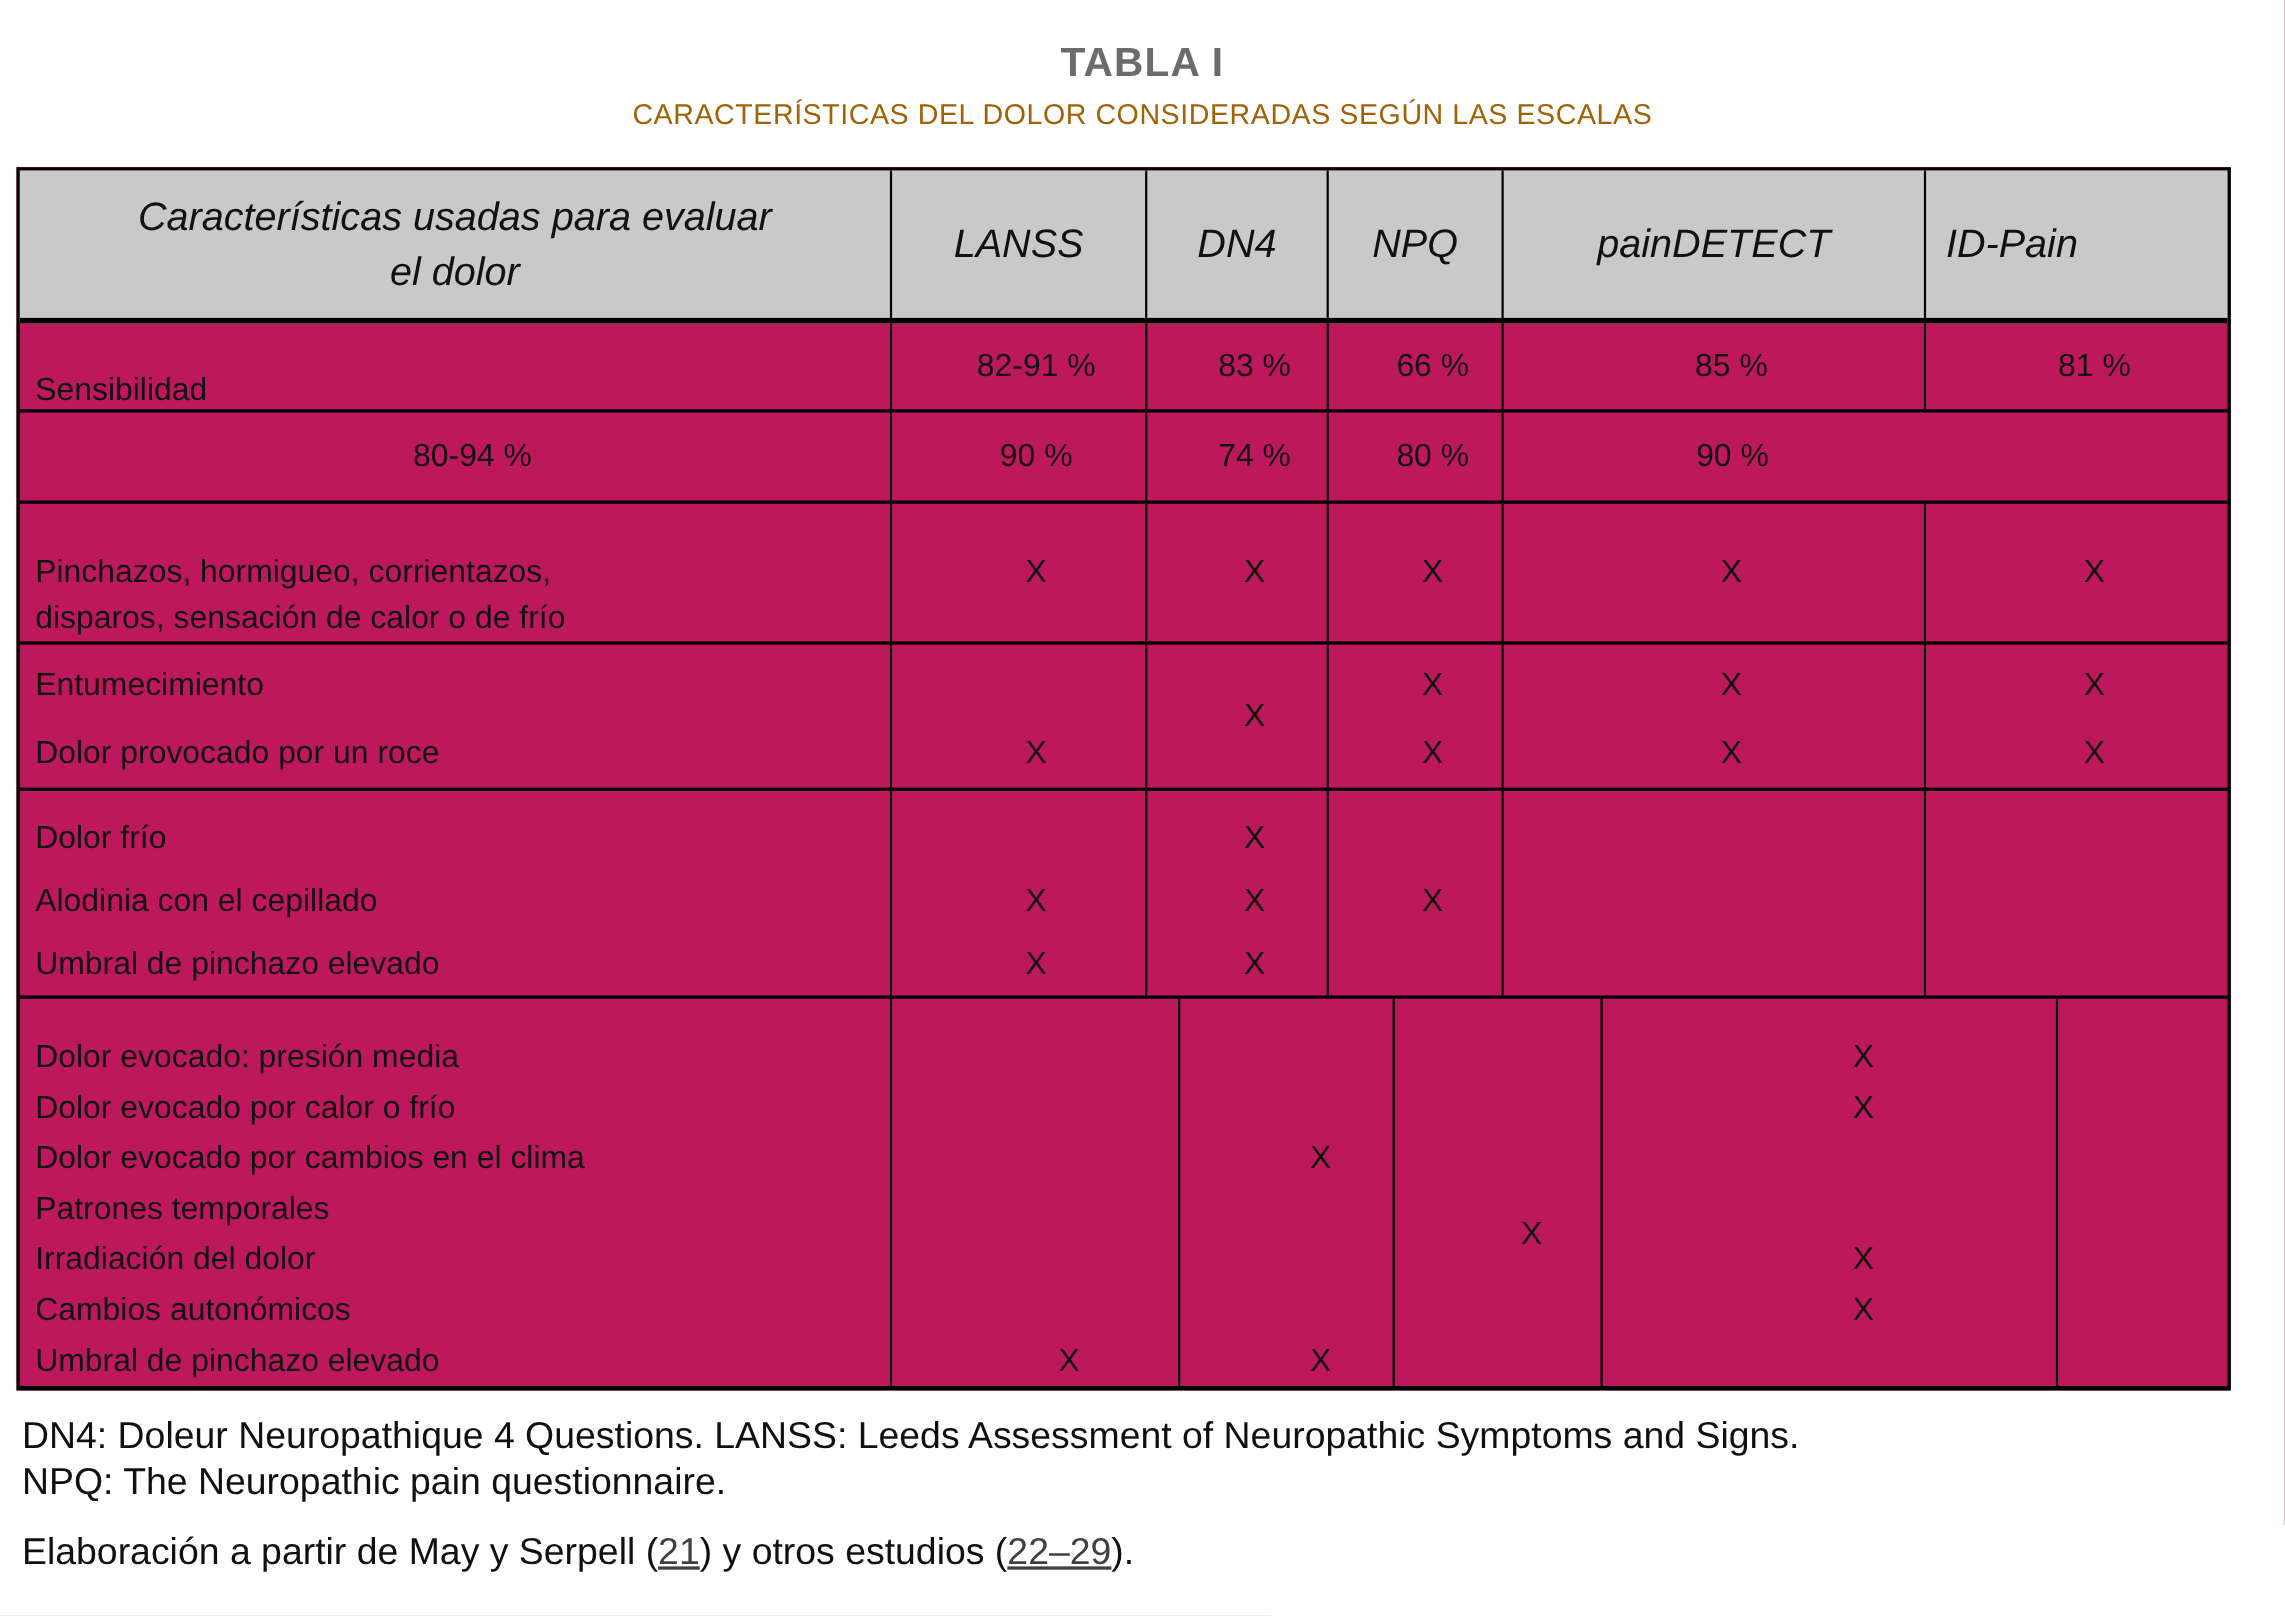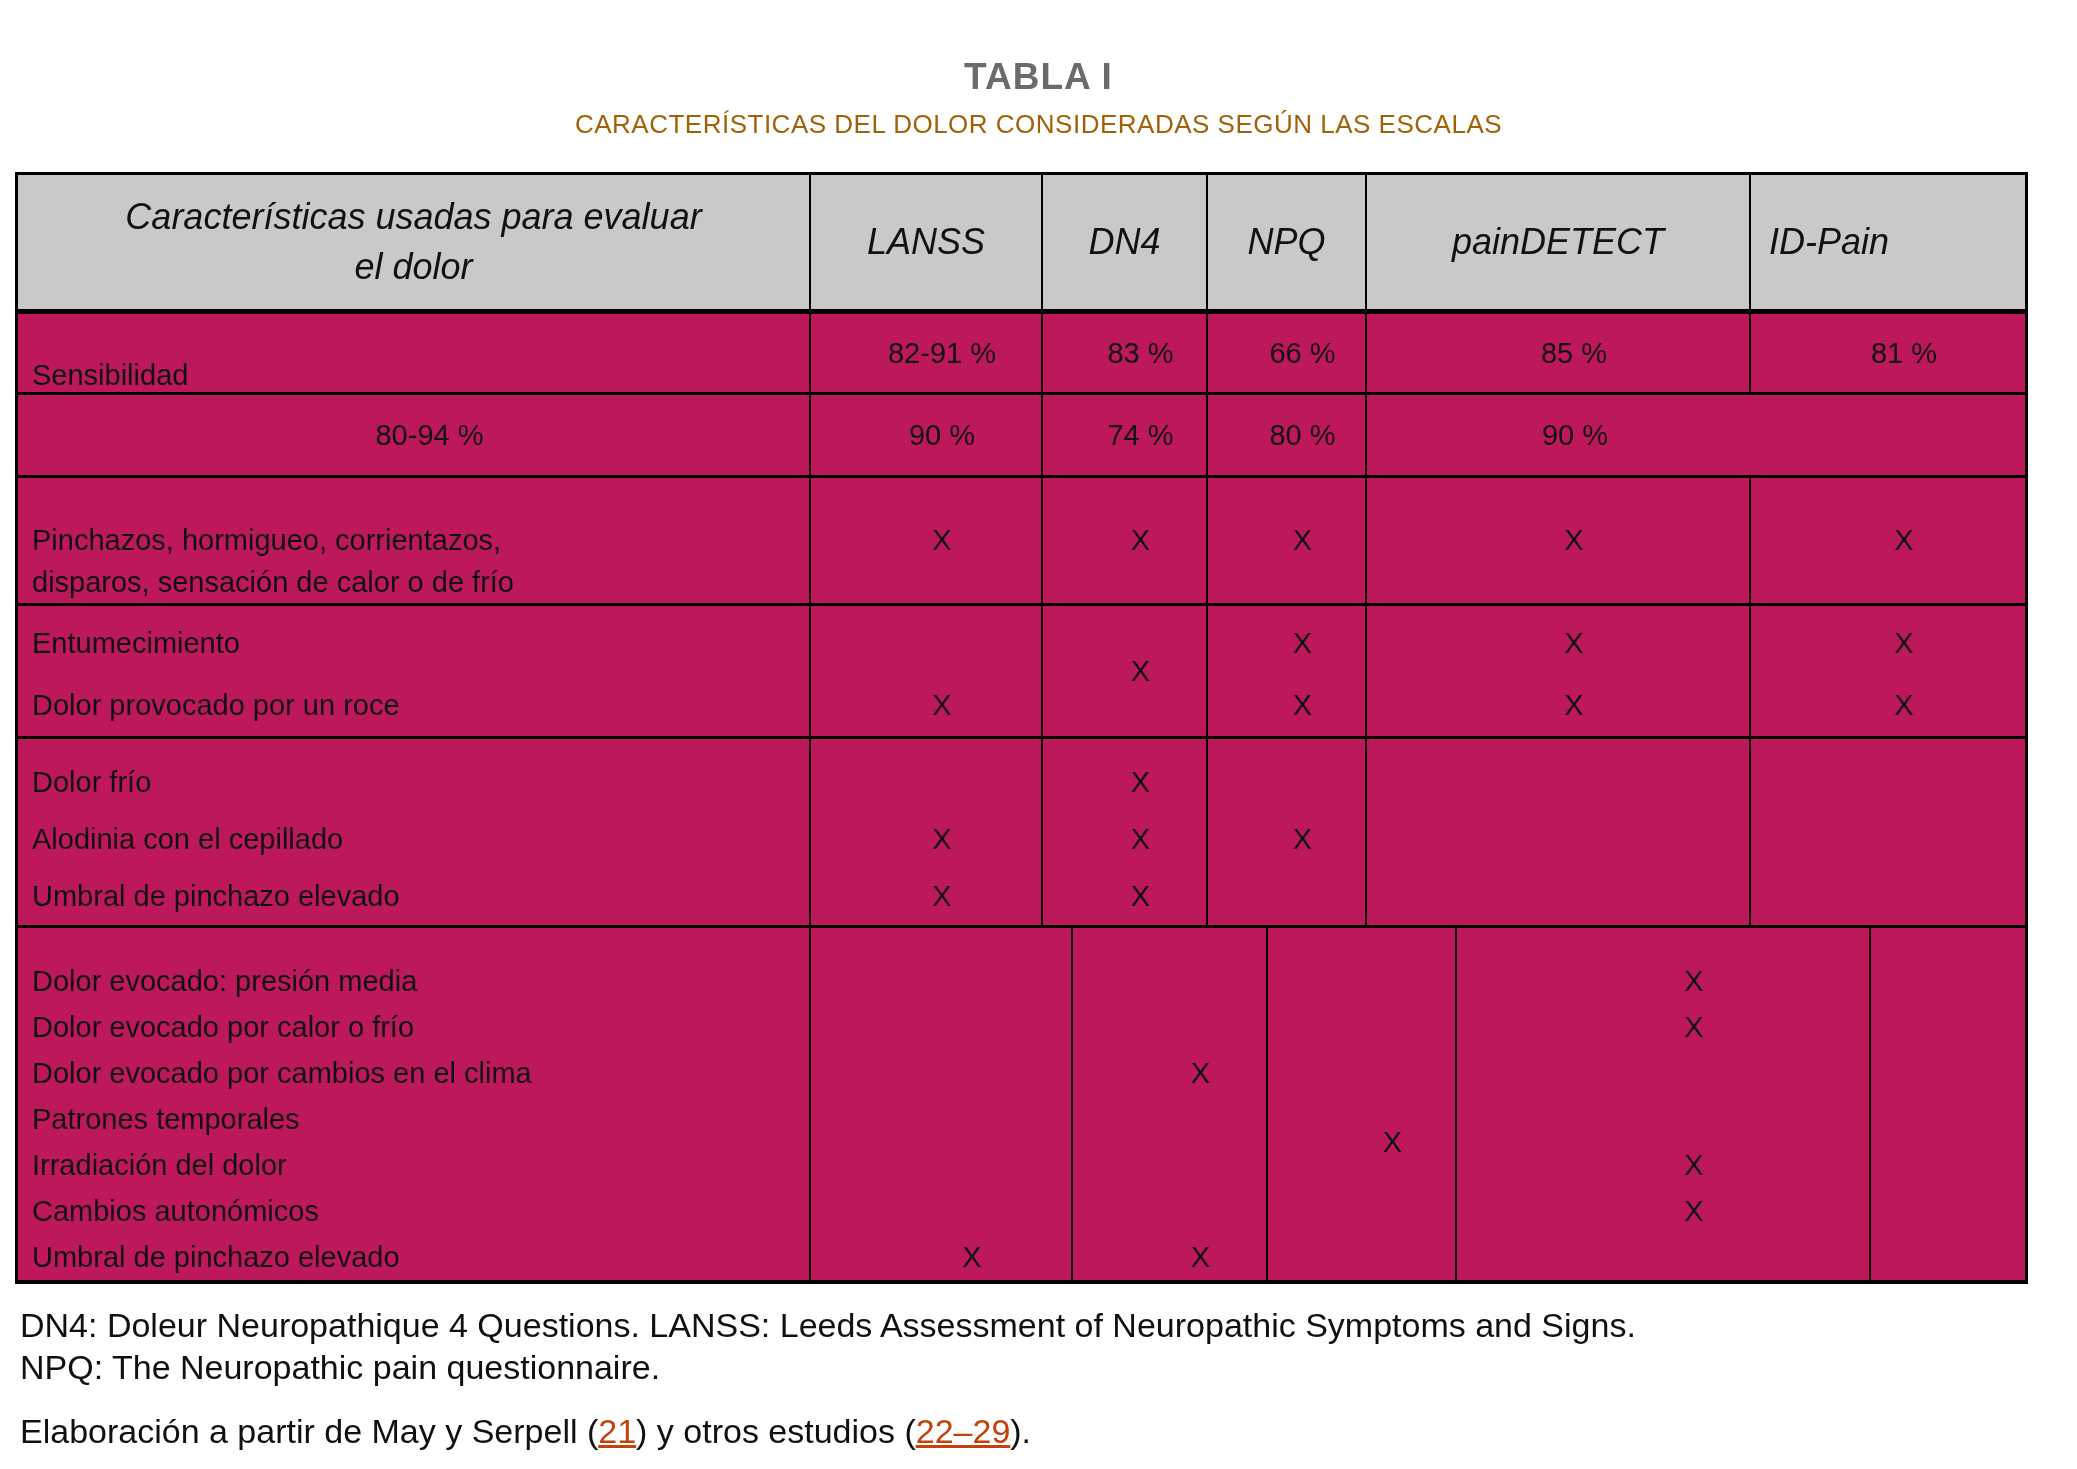--- a/index.html
+++ b/index.html
@@ -1,20 +1,20 @@
 <!DOCTYPE html>
 <html><head>
 <meta charset="utf-8">
 <style>
   html,body{margin:0;padding:0;}
   body{
     width:2077px;height:1469px;background:#ffffff;overflow:hidden;
     font-family:"Liberation Sans","DejaVu Sans",sans-serif;color:#111111;
   }
-  .page{position:relative;width:2077px;height:1085px;margin-top:20px;}
+  .page{position:relative;width:2077px;height:1085px;}
 
   
   .title-block{position:absolute;top:36px;left:0;width:100%;text-align:center;}
   .t1{font-size:37px;font-weight:bold;color:#6b6b6b;letter-spacing:1px;}
   .t2{font-size:26px;color:#a16207;margin-top:11px;letter-spacing:.5px;}
 
   
   .dtable{
     position:absolute;left:15px;top:152px;width:2007px;
     border:3px solid #000;border-bottom-width:4px;background:#be185d;
@@ -55,21 +55,21 @@
   
   .head-cell{display:flex;flex-direction:column;justify-content:center;align-items:center;font-size:36px;}
   .head-cell.it{font-style:italic;}
   .head-cell.al{align-items:flex-start;padding-left:18px;font-style:italic;}
   .label-head .hline{line-height:50px;text-align:center;}
 
   
   .footnotes{position:absolute;left:20px;top:1284px;font-size:34px;color:#101010;}
   .fn-line{line-height:42px;}
   .fn-source{margin-top:22px;line-height:42px;}
-  a.ref{color:#c2410c;text-decoration:underline;cursor:pointer;}
+  a.ref{color:#404040;text-decoration:underline;cursor:pointer;}
 </style>
 </head>
 <body>
 
 <div class="page">
 
   <div class="title-block">
     <div class="t1">TABLA I</div>
     <div class="t2">CARACTERÍSTICAS DEL DOLOR CONSIDERADAS SEGÚN LAS ESCALAS</div>
   </div>

